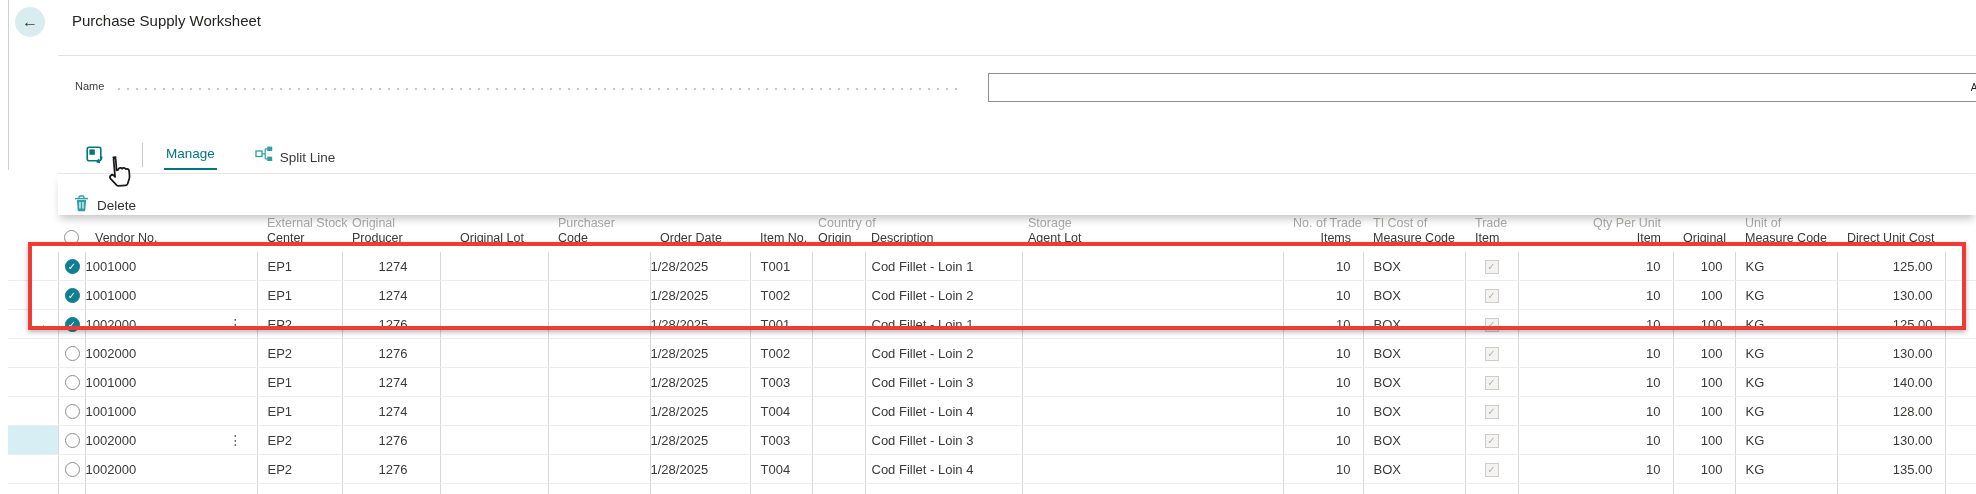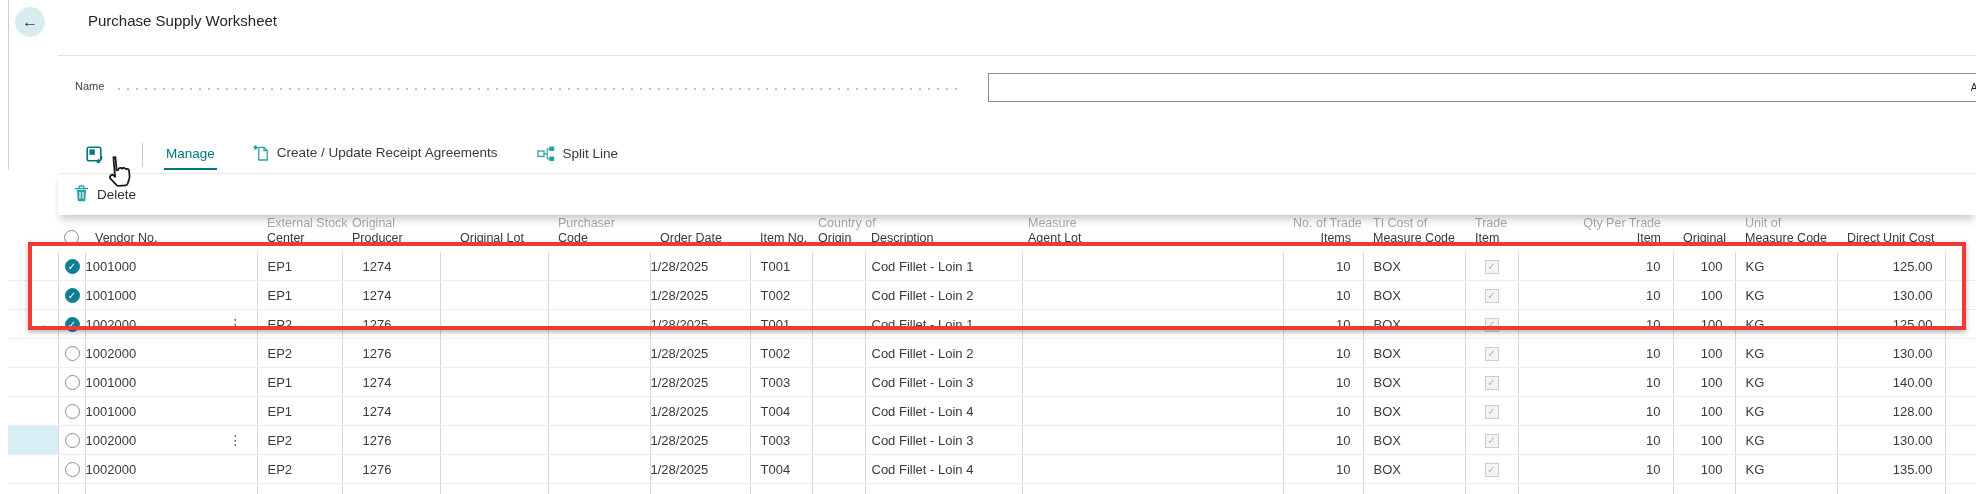--- a/index.html
+++ b/index.html
@@ -3,34 +3,34 @@
 <meta charset="utf-8">
 <style>
   html,body{margin:0;padding:0;background:#fff;}
   body{width:1976px;height:494px;position:relative;overflow:hidden;
        font-family:"Liberation Sans","DejaVu Sans",sans-serif;color:#323130;}
   .left-edge{position:absolute;left:8px;top:0;width:1px;height:494px;background:#cfcfcf;}
   
   .back-btn{position:absolute;left:15px;top:7px;width:30px;height:30px;border-radius:50%;
             background:#d9edf0;display:flex;align-items:center;justify-content:center;
             font-size:16px;color:#3b3a39;cursor:pointer;border:none;}
-  .page-title{position:absolute;left:72px;top:12px;font-size:15px;color:#252423;margin-left:16px;}
+  .page-title{position:absolute;left:72px;top:12px;font-size:15px;color:#252423;}
   .divider-1{position:absolute;left:58px;right:0;top:55px;height:1px;background:#e3e2e0;}
   
   .name-label{position:absolute;left:75px;top:80px;font-size:11px;color:#404040;}
   .name-leader{position:absolute;left:118px;top:88px;width:840px;height:2px;
                background:repeating-linear-gradient(90deg,#c6c6c6 0 2px,transparent 2px 9px);}
   .name-input{position:absolute;left:988px;top:73px;width:1005px;height:29px;box-sizing:border-box;
               border:1px solid #8f8f8f;padding:0 8px;font-size:10px;color:#1f1f1f;
               font-family:"Liberation Sans",sans-serif;outline:none;text-align:right;}
   
   .toolbar{position:absolute;left:58px;right:0;top:138px;height:34px;display:flex;align-items:center;}
   .tb-icon-btn{margin-left:28px;background:none;border:none;padding:0;cursor:pointer;height:18px;}
   .tb-sep{width:1px;height:24px;background:#c8c8c8;margin-left:38px;}
-  .tb-item{display:flex;align-items:flex-start;gap:7px;background:none;border:none;cursor:pointer;
+  .tb-item{display:flex;align-items:flex-end;gap:7px;background:none;border:none;cursor:pointer;
            font-family:"Liberation Sans",sans-serif;font-size:13.5px;color:#3b3a39;padding:0;}
   .tb-manage{margin-left:23px;color:#00767d;position:relative;padding-bottom:3px;}
   .tb-manage::after{content:"";position:absolute;left:-2px;right:-2px;bottom:-6px;height:2px;background:#00767d;}
   .tb-create{margin-left:38px;}
   .tb-split{margin-left:40px;}
   
   .table-wrap{position:absolute;left:8px;top:170px;width:1968px;}
   table{border-collapse:collapse;table-layout:fixed;width:1968px;}
   .c-gutter{width:50px}.c-check{width:27px}.c-vendor_no{width:172px}
   .c-external_stock_center{width:85px}.c-original_producer{width:98px}.c-original_lot{width:108px}
@@ -47,36 +47,36 @@
   tbody td{height:28px;border-right:1px solid #d8d8d8;border-bottom:1px solid #ededed;
            font-size:13px;color:#3b3a39;padding:0 10px;white-space:nowrap;overflow:hidden;
            position:relative;background:#fff;}
   tbody tr.empty-row td{height:24px;border-bottom:none;}
   td.al-r{text-align:right;padding-right:12px;}
   td.al-c{text-align:center;}
   td.gutter{border-right:1px solid #d8d8d8;text-align:right;padding-right:10px;color:#605e5c;background:#fff;}
   td.gutter.blue{background:#d8eef5;}
   td.trail{border-right:none;}
   td.col-vendor_no{padding-left:0;}
-  td.col-original_producer{padding-left:20px;}
+  td.col-original_producer{padding-left:36px;}
   td.col-order_date{padding-left:0;}
   td.col-description{padding-left:6px;}
   th.col-original_lot{padding-left:20px;}
   th.col-country_of_origin,th.col-description,th.col-storage_agent_lot{padding-left:6px;}
   .circle{display:inline-block;width:15px;height:15px;border-radius:50%;border:1px solid #8f8d8b;
           box-sizing:border-box;background:#fff;vertical-align:middle;}
   .circle.sel{background:#0e7f93;border-color:#0e7f93;color:#fff;font-size:10px;line-height:13px;
               text-align:center;font-weight:bold;}
   .cb{display:inline-block;width:14px;height:14px;box-sizing:border-box;border:1px solid #cfcdcb;
       background:#f4f3f2;color:#b5b3b1;font-size:10px;line-height:12px;text-align:center;font-weight:bold;}
   .more-dots{position:absolute;right:14px;top:6px;color:#605e5c;font-size:14px;cursor:pointer;}
   
   .delete-band{position:absolute;left:58px;right:0;top:173px;height:42px;background:#fff;z-index:5;
                border-top:1px solid #e8e8e8;box-shadow:0 6px 8px -2px rgba(0,0,0,.22);
-               display:flex;align-items:center;padding-left:16px;box-sizing:border-box;}
+               display:flex;align-items:flex-end;padding-left:16px;box-sizing:border-box;}
   .delete-item{display:flex;align-items:center;gap:8px;background:none;border:none;cursor:pointer;
                font-family:"Liberation Sans",sans-serif;font-size:13.5px;color:#323130;padding:0;}
   .cursor-hand{position:absolute;left:104px;top:155px;z-index:9;transform:rotate(-5deg);}
   .red-rect{position:absolute;left:28px;top:242px;width:1938px;height:88px;box-sizing:border-box;
             border:4px solid #ee3b33;z-index:8;box-shadow:0 2px 5px rgba(0,0,0,.30);pointer-events:none;}
 </style>
 </head>
 <body>
 
 <div class="left-edge"></div>
@@ -98,30 +98,20 @@
         <rect x="1.2" y="1.2" width="13.6" height="13.6" rx="2" fill="none" stroke="#00767d" stroke-width="1.6"></rect>
         <rect x="3.4" y="3.4" width="5.4" height="5.4" fill="#00767d"></rect>
         <path d="M15.8 10.5a5.3 5.3 0 0 1-4.6 5.2" fill="none" stroke="#00767d" stroke-width="1.5"></path>
         <path d="M12.6 13l-1.6 2.8 3 1" fill="none" stroke="#00767d" stroke-width="1.2"></path>
       </svg>
     </span>
   </button>
   <div class="tb-sep"></div>
   <button class="tb-item tb-manage">
     <span>Manage</span>
-  </button>
-  <button class="tb-item tb-create">
-    <span>
-      <svg width="17" height="17" viewBox="0 0 17 17">
-        <path d="M5.8 2.4h5.2l3.2 3.2V15H5.8z" fill="none" stroke="#2f9fa6" stroke-width="1.3"></path>
-        <path d="M11 2.4v3.2h3.2" fill="none" stroke="#2f9fa6" stroke-width="1.3"></path>
-        <path d="M2.6 0v5.2M0 2.6h5.2M.9 .9l3.4 3.4M4.3 .9L.9 4.3" stroke="#2f9fa6" stroke-width="1"></path>
-      </svg>
-    </span>
-    <span>Create / Update Receipt Agreements</span>
   </button>
   <button class="tb-item tb-split">
     <span>
       <svg width="18" height="16" viewBox="0 0 18 16">
         <rect x="1" y="5" width="6" height="5.5" fill="none" stroke="#2f9fa6" stroke-width="1.3"></rect>
         <path d="M7 7.8h3.2M10.2 2.8v10M10.2 2.8h2M10.2 12.8h2" fill="none" stroke="#2f9fa6" stroke-width="1.2"></path>
         <rect x="12.2" y="0.6" width="5" height="4.4" fill="#2f9fa6"></rect>
         <rect x="12.2" y="10.6" width="5" height="4.4" fill="#2f9fa6"></rect>
       </svg>
     </span>
@@ -182,37 +172,37 @@
             <span class="l2">Item No.</span>
           </th>
           <th class="col-country_of_origin">
             <span class="l1">Country of</span>
             <span class="l2">Origin</span>
           </th>
           <th class="col-description">
             <span class="l2">Description</span>
           </th>
           <th class="col-storage_agent_lot">
-            <span class="l1">Measure</span>
+            <span class="l1">Storage</span>
             <span class="l2">Agent Lot</span>
           </th>
           <th class="col-no_of_trade_items al-r">
             <span class="l1">No. of Trade</span>
             <span class="l2">Items</span>
           </th>
           <th class="col-ti_unit_of_measure_code">
             <span class="l1">TI Cost of</span>
             <span class="l2">Measure Code</span>
           </th>
           <th class="col-trade_item">
             <span class="l1">Trade</span>
             <span class="l2">Item</span>
           </th>
           <th class="col-qty_per_trade_item al-r">
-            <span class="l1">Qty Per Trade</span>
+            <span class="l1">Qty Per Unit</span>
             <span class="l2">Item</span>
           </th>
           <th class="col-quantity al-r">
             <span class="l2">Original</span>
           </th>
           <th class="col-unit_of_measure_code">
             <span class="l1">Unit of</span>
             <span class="l2">Measure Code</span>
           </th>
           <th class="col-direct_unit_cost al-r">

